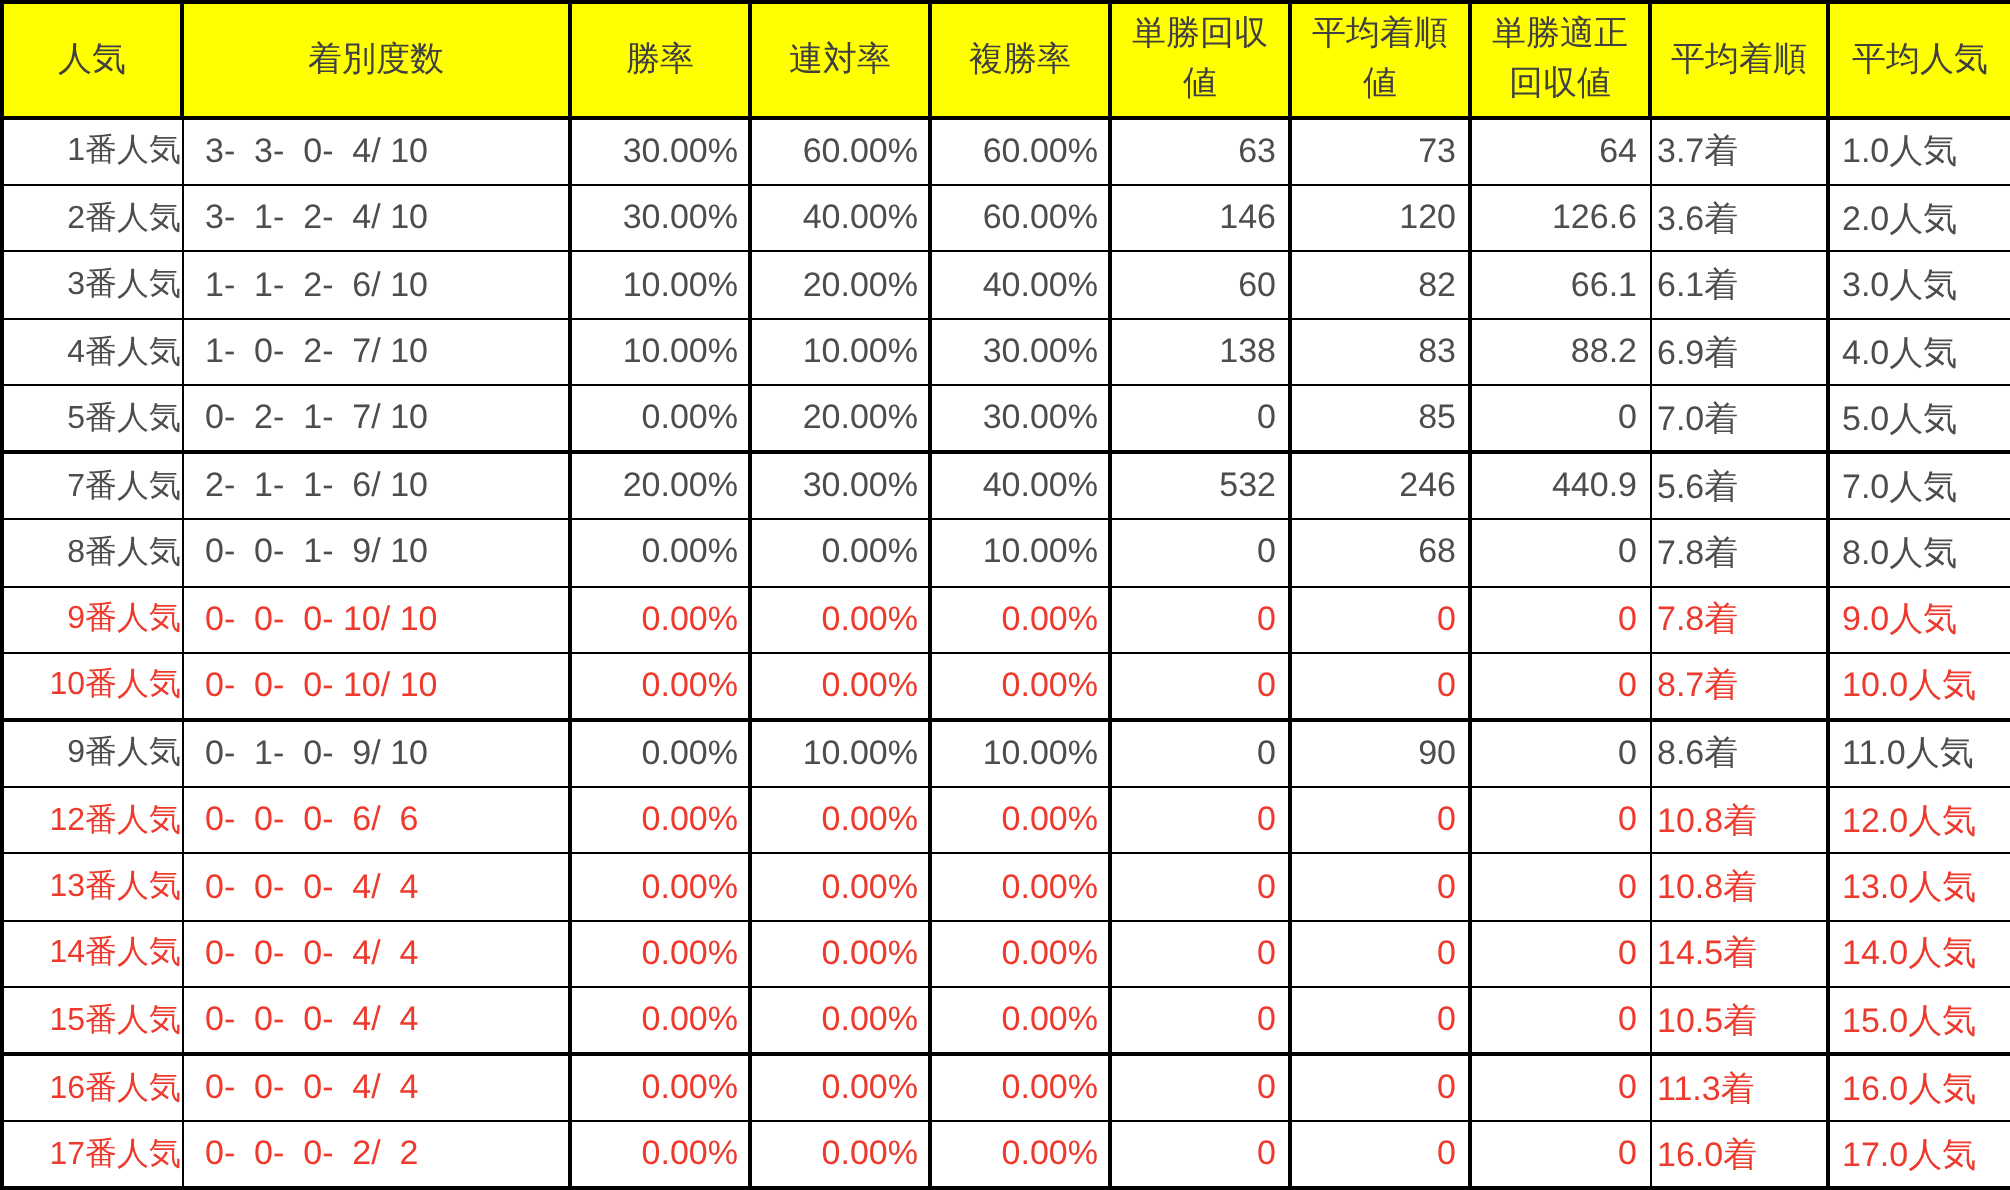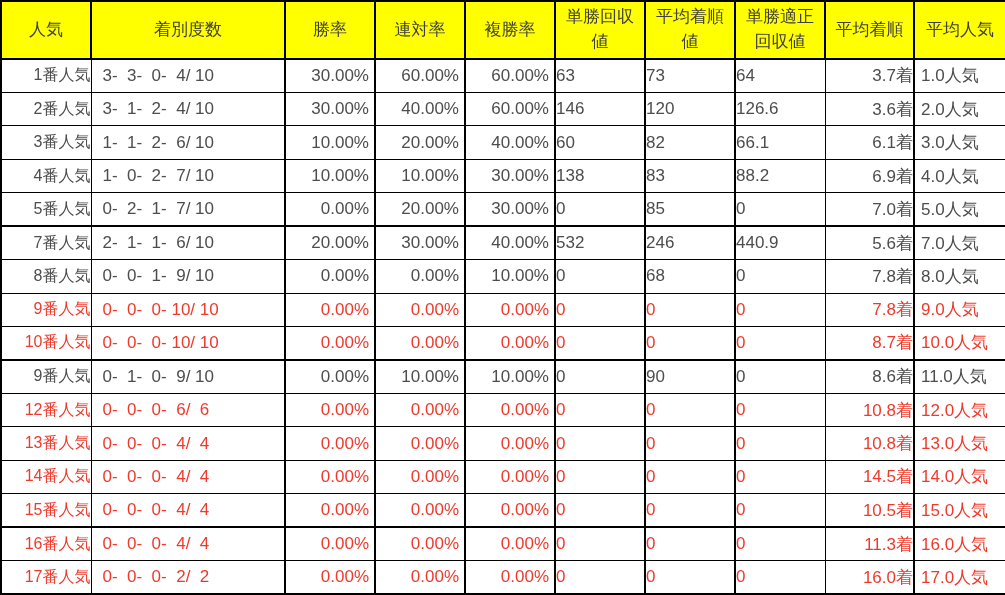--- a/index.html
+++ b/index.html
@@ -36,22 +36,22 @@
   }
   
   td.c1,td.c2,td.c3,td.c4,td.c5,td.c6,td.c8{border-right-width:2px;}
   
   tr.thickB td{border-bottom-width:2px;}
   tr.neg td{color:var(--negative,#ee3a2c);}
   td.c0{text-align:right;padding-left:7px;font-size:16px;}
   td.c0 .rank{display:inline-block;width:21px;}
   td.c1{text-align:left;padding-left:11px;}
   td.c2,td.c3,td.c4{text-align:right;padding-right:5px;}
-  td.c5,td.c6,td.c7{padding-right:6px;}
-  td.c8{text-align:right;padding-left:3px;margin-left:30px;}
+  td.c5,td.c6,td.c7{text-align:right;padding-right:6px;}
+  td.c8{text-align:left;padding-left:3px;margin-left:30px;}
   td.c9{text-align:left;padding-left:6px;margin-left:48px;}
 </style>
 </head>
 <body>
 
 <div id="app">
   <table>
     <colgroup>
       <col style="width:90px">
         <col style="width:194px">

